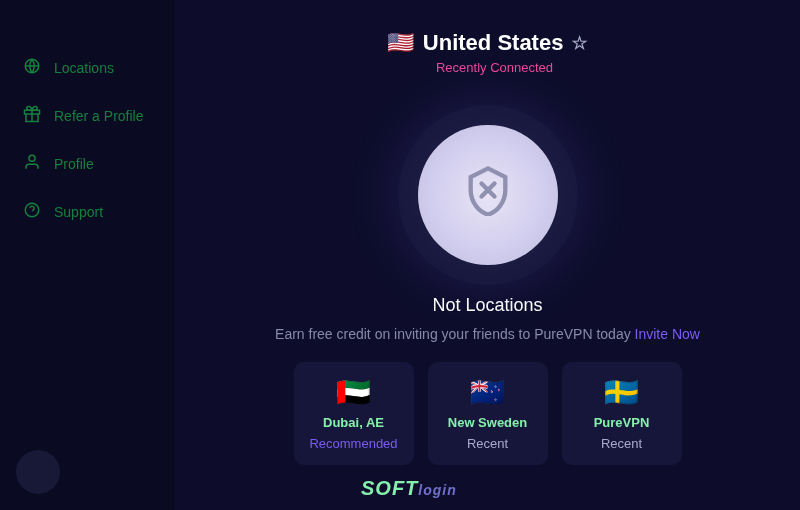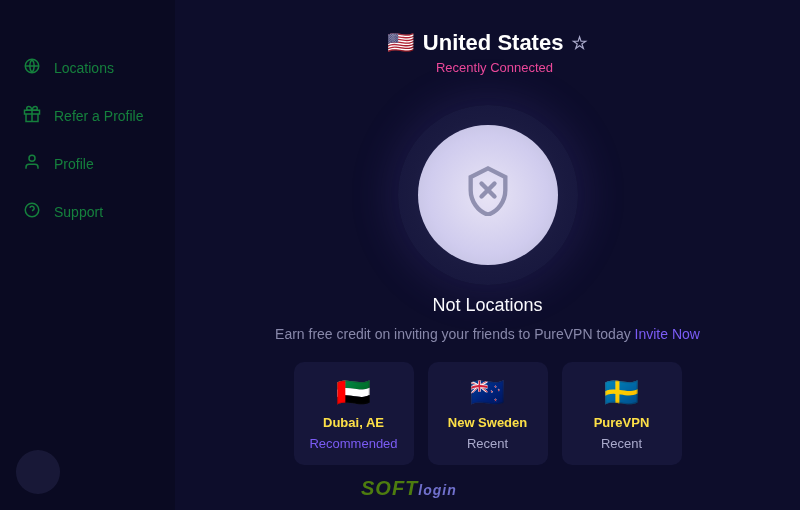--- a/index.html
+++ b/index.html
@@ -178,21 +178,21 @@
       align-items: center;
       gap: 6px;
       cursor: pointer;
     }
     .location-flag {
       font-size: 28px;
     }
     .location-name {
       font-size: 13px;
       font-weight: 600;
-      color: #fde047;
+      color: #86efac;
     }
     .location-badge {
       font-size: 13px;
       color: #aaaacc;
     }
     .location-badge.recommended {
       color: #7b5cf5;
     }
 
     
@@ -200,21 +200,21 @@
       position: absolute;
       bottom: 10px;
       left: 186px;
       font-size: 20px;
       font-weight: 700;
       color: #3a3a6a;
       letter-spacing: 1px;
       font-style: italic;
     }
     .watermark span {
-      color: #4d7c0f;
+      color: #86efac;
     }
   </style>
 </head>
 <body>
 
 <aside class="sidebar">
   <div class="sidebar-logo">
   </div>
 
 

